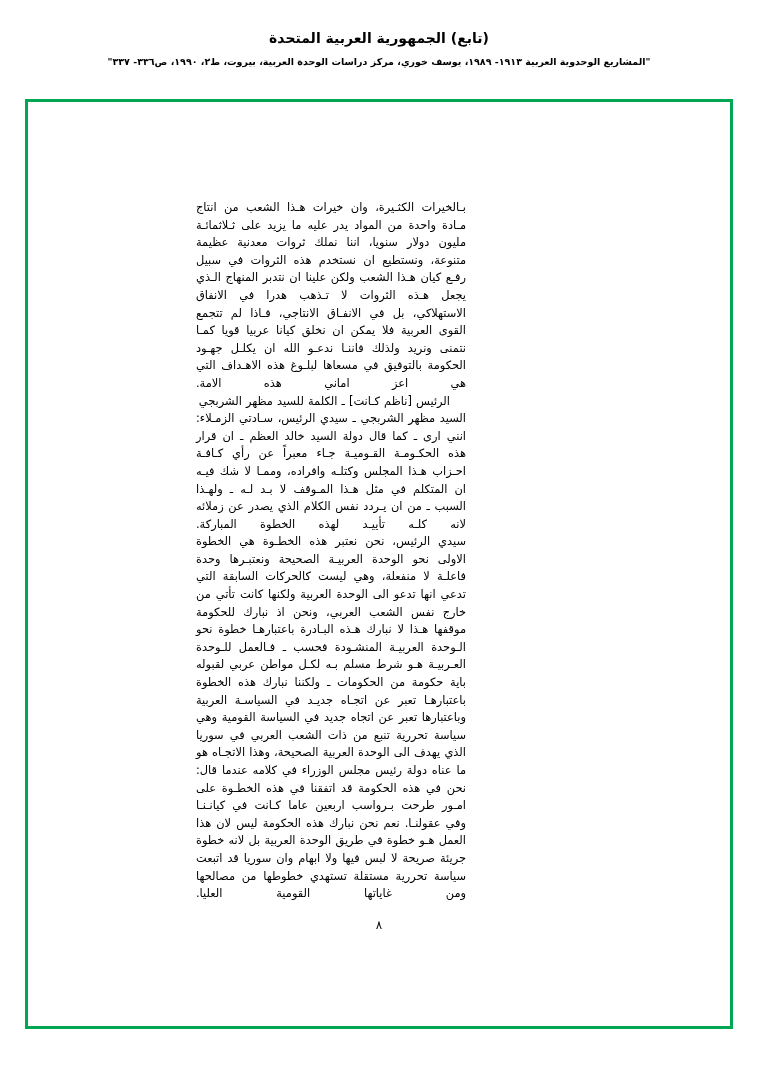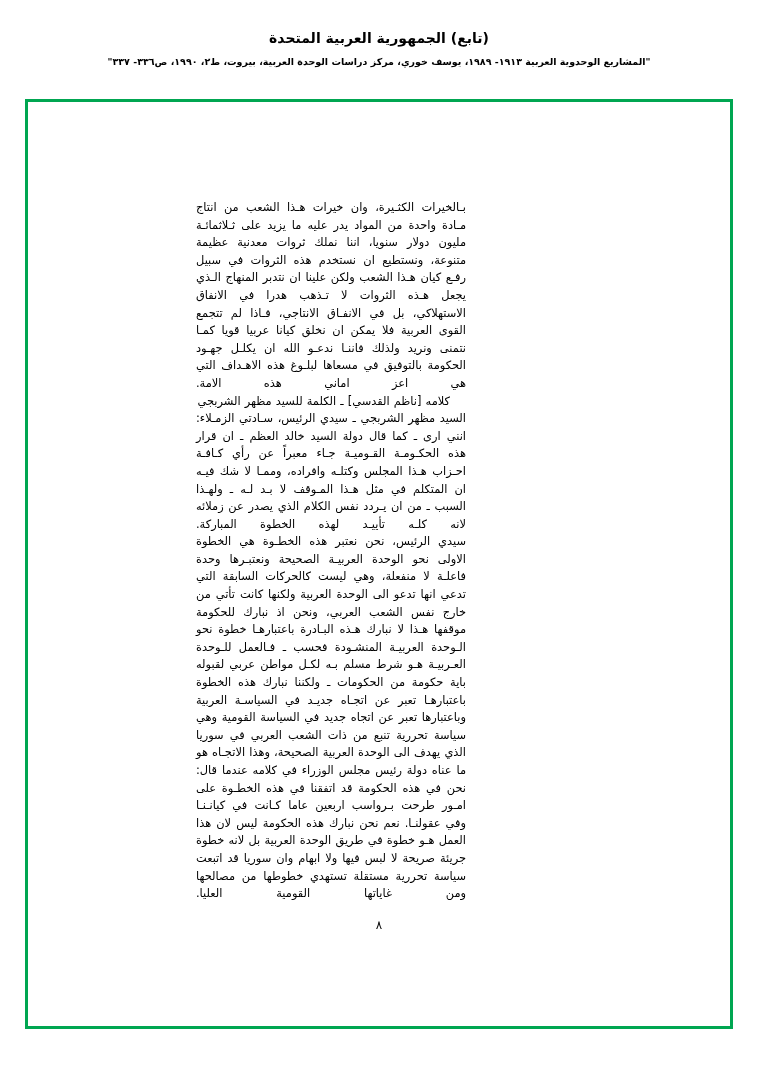--- a/index.html
+++ b/index.html
@@ -89,20 +89,20 @@
 
   <div class="header">
     <div class="doc-title">(تابع) الجمهورية العربية المتحدة</div>
     <div class="doc-source">"المشاريع الوحدوية العربية ١٩١٣- ١٩٨٩، يوسف خوري، مركز دراسات الوحدة العربية، بيروت، ط٢، ١٩٩٠، ص٣٣٦- ٣٣٧"</div>
   </div>
 
   <div class="frame"></div>
 
   <div class="content">
     <p class="para">بـالخيرات الكثـيرة، وان خيرات هـذا الشعب من انتاج مـادة واحدة من المواد يدر عليه ما يزيد على ثـلاثمائـة مليون دولار سنويا، اننا نملك ثروات معدنية عظيمة متنوعة، ونستطيع ان نستخدم هذه الثروات في سبيل رفـع كيان هـذا الشعب ولكن علينا ان نتدبر المنهاج الـذي يجعل هـذه الثروات لا تـذهب هدرا في الانفاق الاستهلاكي، بل في الانفـاق الانتاجي، فـاذا لم تتجمع القوى العربية فلا يمكن ان نخلق كيانا عربيا قويا كمـا نتمنى ونريد ولذلك فاننـا ندعـو الله ان يكلـل جهـود الحكومة بالتوفيق في مسعاها لبلـوغ هذه الاهـداف التي هي اعز اماني هذه الامة.</p>
-    <p class="para indented lastline-right">كلامه [ناظم القدسي] ـ الكلمة للسيد مظهر الشربجي</p>
+    <p class="para indented lastline-right">الرئيس [ناظم كـانت] ـ الكلمة للسيد مظهر الشربجي</p>
     <p class="para">السيد مظهر الشربجي ـ سيدي الرئيس، سـادتي الزمـلاء: انني ارى ـ كما قال دولة السيد خالد العظم ـ ان قرار هذه الحكـومـة القـوميـة جـاء معبراً عن رأي كـافـة احـزاب هـذا المجلس وكتلـه وافراده، وممـا لا شك فيـه ان المتكلم في مثل هـذا المـوقف لا بـد لـه ـ ولهـذا السبب ـ من ان يـردد نفس الكلام الذي يصدر عن زملائه لانه كلـه تأييـد لهذه الخطوة المباركة.</p>
     <p class="para">سيدي الرئيس، نحن نعتبر هذه الخطـوة هي الخطوة الاولى نحو الوحدة العربيـة الصحيحة ونعتبـرها وحدة فاعلـة لا منفعلة، وهي ليست كالحركات السابقة التي تدعي انها تدعو الى الوحدة العربية ولكنها كانت تأتي من خارج نفس الشعب العربي، ونحن اذ نبارك للحكومة موقفها هـذا لا نبارك هـذه البـادرة باعتبارهـا خطوة نحو الـوحدة العربيـة المنشـودة فحسب ـ فـالعمل للـوحدة العـربيـة هـو شرط مسلم بـه لكـل مواطن عربي لقبوله باية حكومة من الحكومات ـ ولكننا نبارك هذه الخطوة باعتبارهـا تعبر عن اتجـاه جديـد في السياسـة العربية وباعتبارها تعبر عن اتجاه جديد في السياسة القومية وهي سياسة تحررية تنبع من ذات الشعب العربي في سوريا الذي يهدف الى الوحدة العربية الصحيحة، وهذا الاتجـاه هو ما عناه دولة رئيس مجلس الوزراء في كلامه عندما قال: نحن في هذه الحكومة قد اتفقنا في هذه الخطـوة على امـور طرحت بـرواسب اربعين عاما كـانت في كيانـنـا وفي عقولنـا. نعم نحن نبارك هذه الحكومة ليس لان هذا العمل هـو خطوة في طريق الوحدة العربية بل لانه خطوة جريئة صريحة لا لبس فيها ولا ابهام وان سوريا قد اتبعت سياسة تحررية مستقلة تستهدي خطوطها من مصالحها ومن غاياتها القومية العليا.</p>
   </div>
 
   <div class="pagenum">٨</div>
 
 </div>
 
 </body></html>

